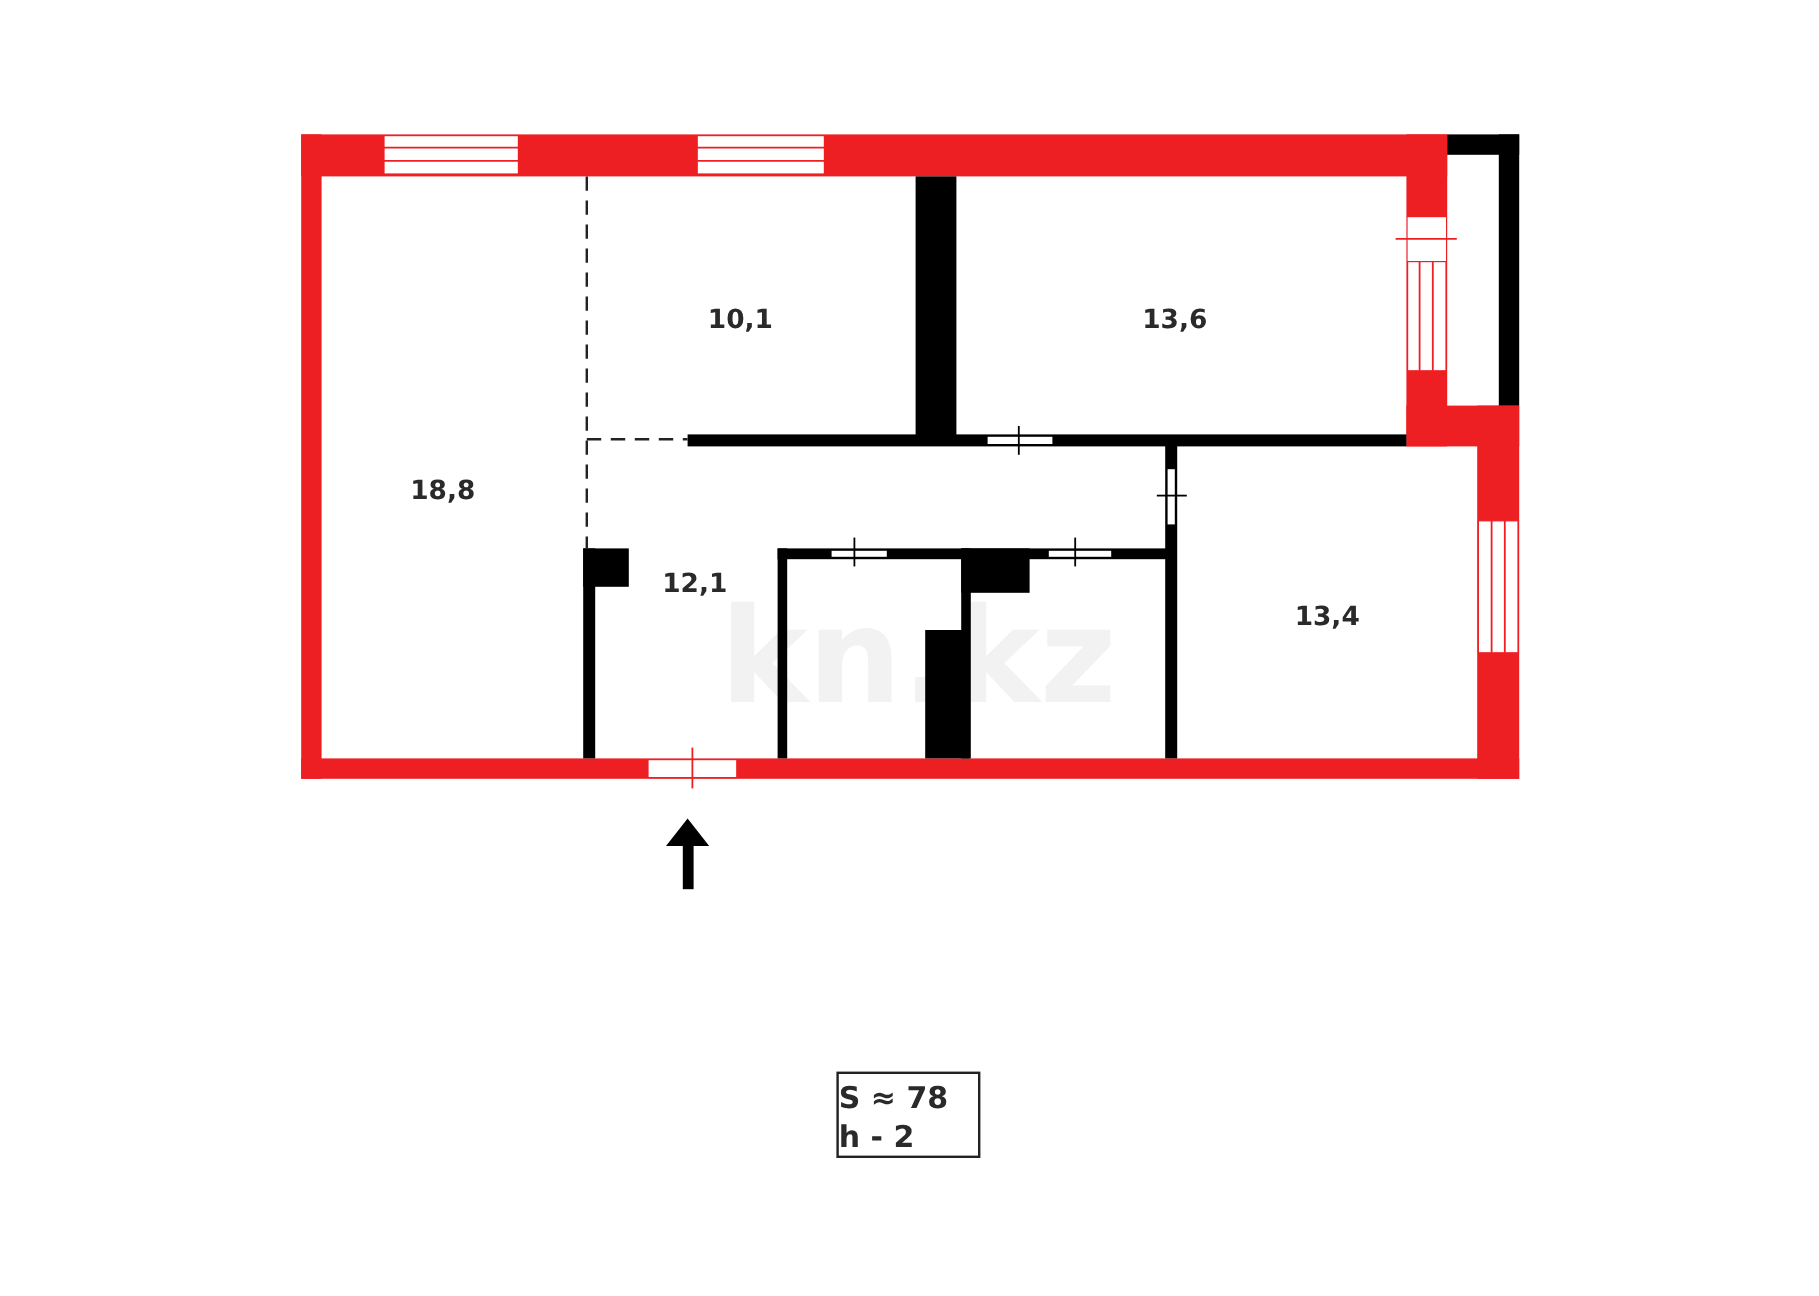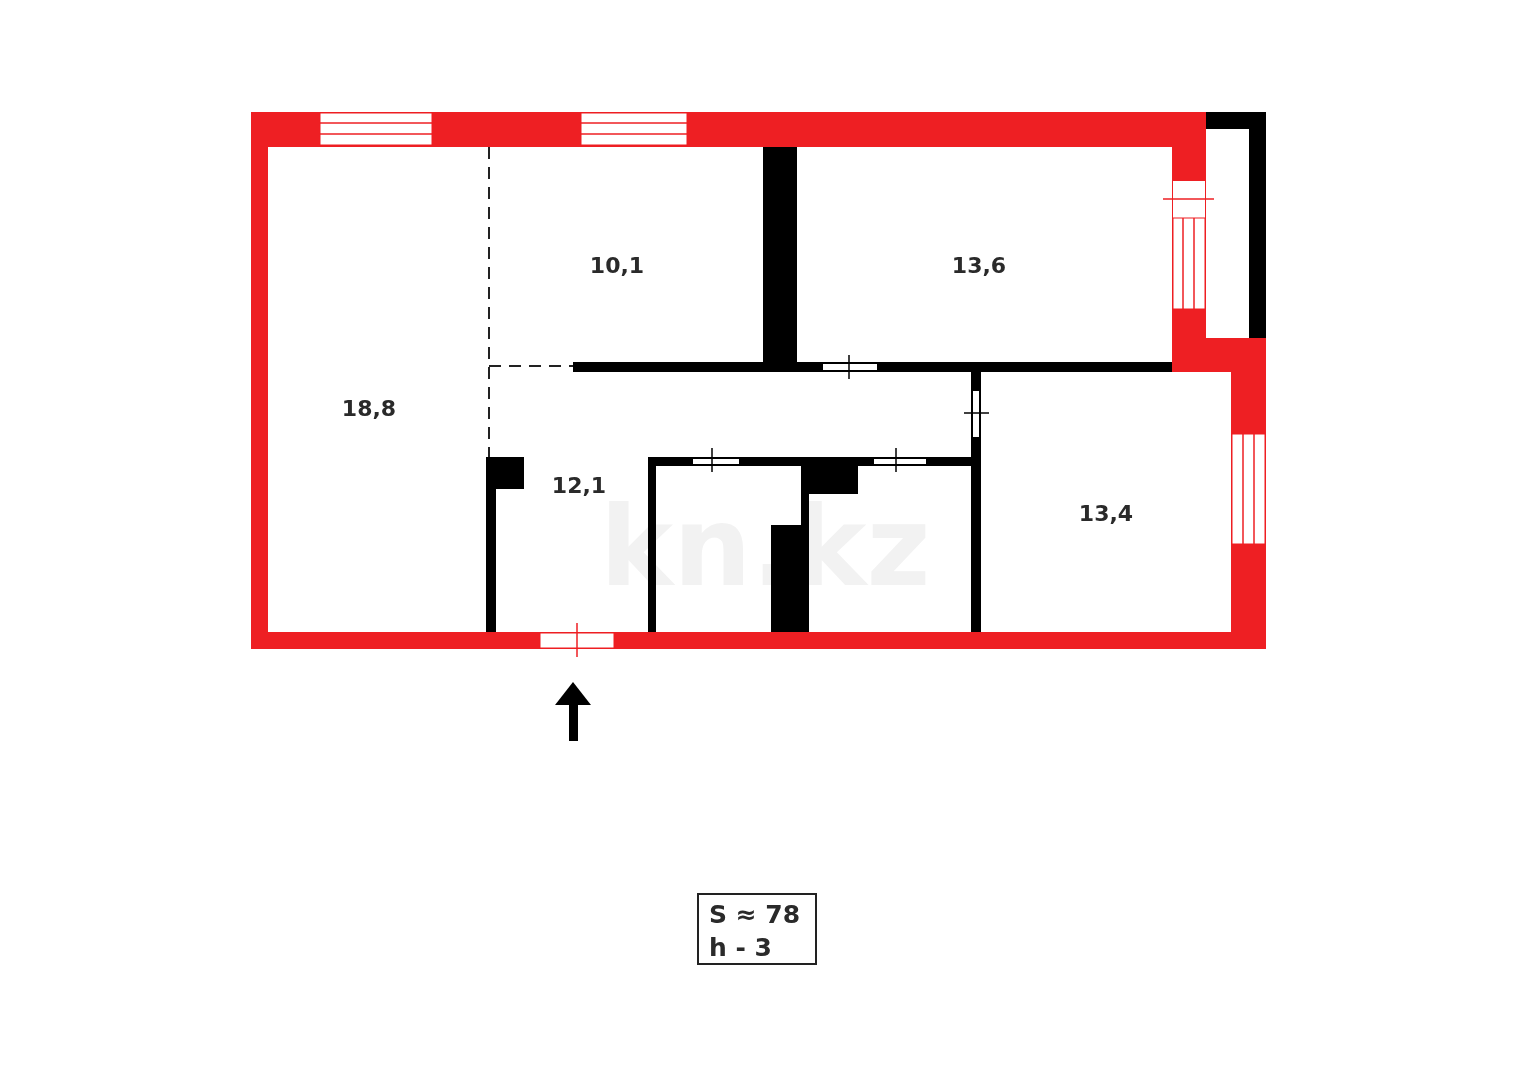--- a/index.html
+++ b/index.html
@@ -1,21 +1,21 @@
 <!DOCTYPE html>
 <html><head>
 <meta charset="utf-8">
 <style>
   html,body{margin:0;padding:0;background:#ffffff;}
   body{width:1516px;height:1080px;position:relative;overflow:hidden;font-family:"DejaVu Sans",sans-serif;}
   #plan{position:absolute;left:0;top:0;}
   .room-label{font-family:"DejaVu Sans",sans-serif;font-weight:bold;font-size:22px;fill:#2a2a2a;}
   .watermark{font-family:"DejaVu Sans",sans-serif;font-weight:bold;font-size:110px;fill:#f2f2f2;}
   .summary{position:absolute;left:697px;top:893px;width:120px;height:72px;border:2px solid #222;box-sizing:border-box;
-    font-family:"DejaVu Sans",sans-serif;font-weight:bold;font-size:25px;color:#2a2a2a;padding:3px 0 0 10px;line-height:33px;}
+    font-family:"DejaVu Sans",sans-serif;font-weight:bold;font-size:25px;color:#2a2a2a;padding:3px 0 0 0;line-height:33px;}
 </style>
 </head>
 <body>
 
 <svg id="plan" width="1516" height="1080" viewBox="0 0 1516 1080">
 
   <text class="watermark" x="600" y="585">kn.kz</text>
 
   <g fill="#ee1f23">
     <rect x="251" y="112" width="955" height="35"></rect>
@@ -102,14 +102,14 @@
   <text class="room-label" x="1106" y="521" text-anchor="middle">13,4</text>
 
   <g fill="#000">
     <polygon points="573,682 555,705 591,705"></polygon>
     <rect x="569" y="703" width="9" height="38"></rect>
   </g>
 </svg>
 
 <div class="summary">
   <div>S ≈ 78</div>
-  <div>h - 3</div>
+  <div>h - 2</div>
 </div>
 
 </body></html>

